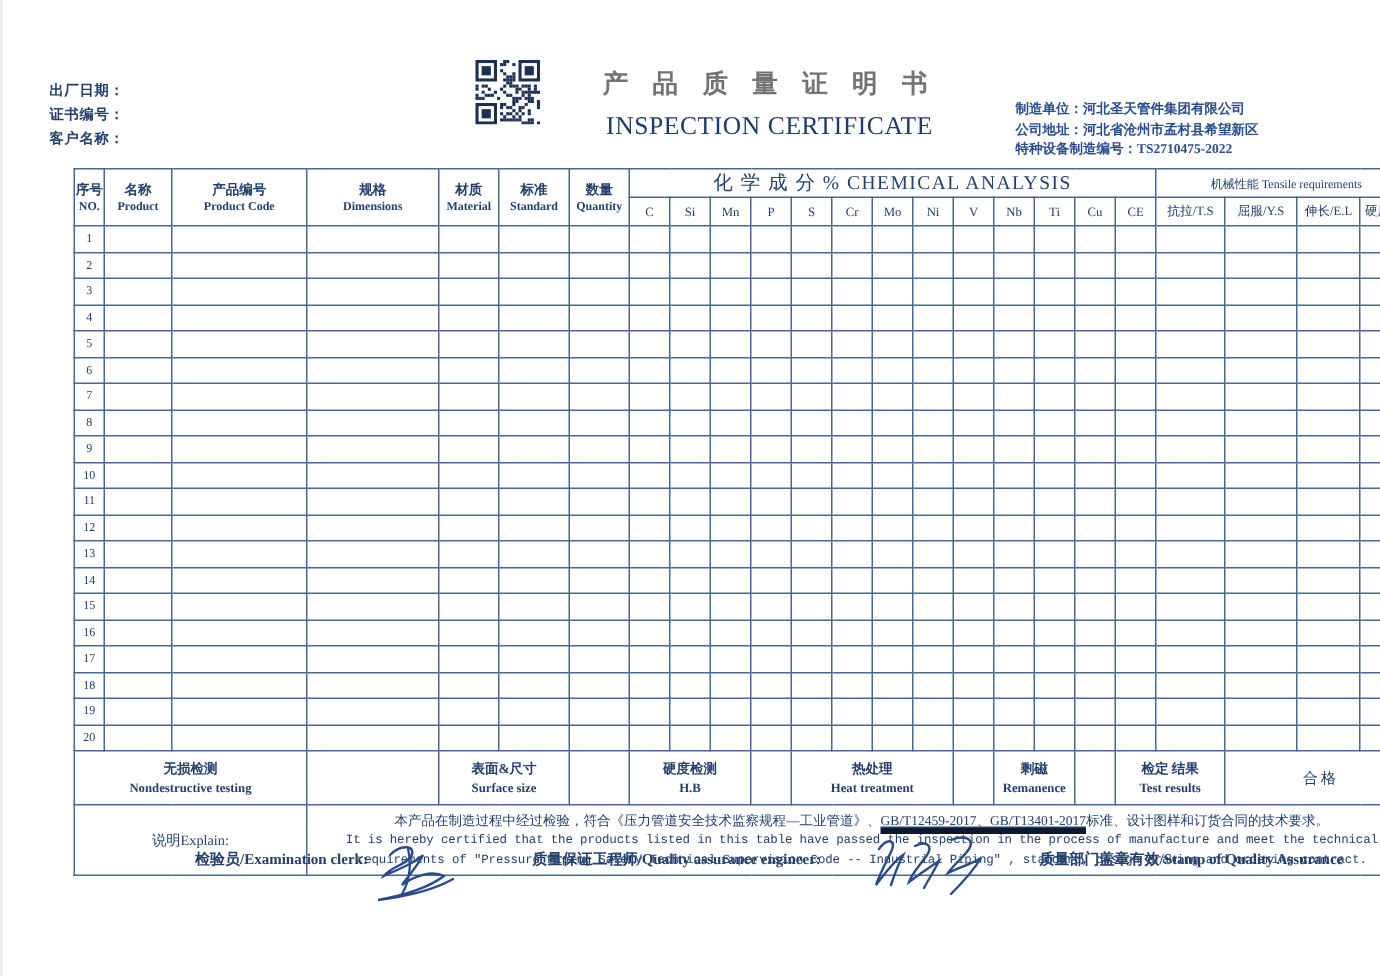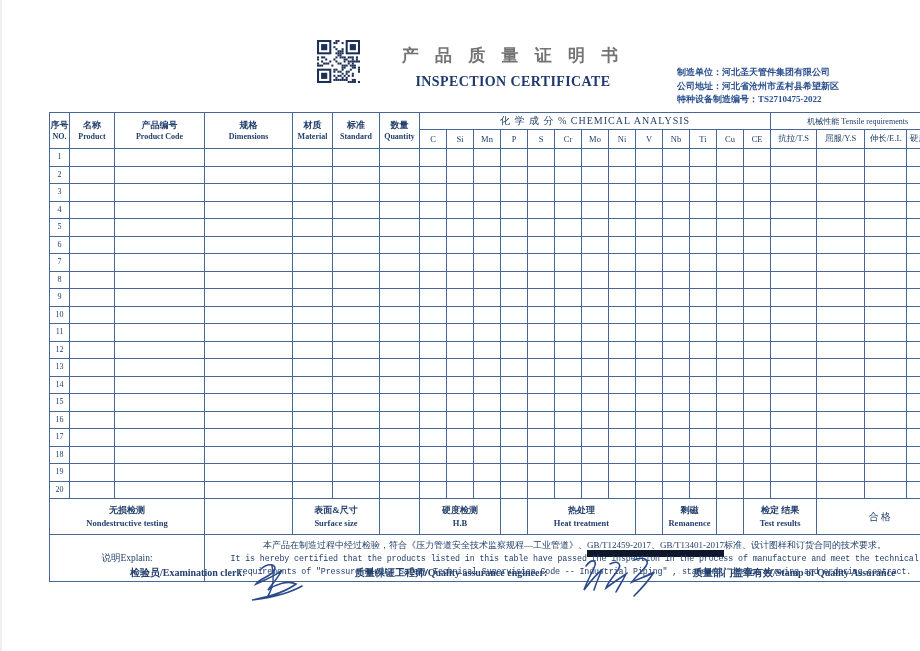--- a/index.html
+++ b/index.html
@@ -10,61 +10,66 @@
     font-family:"Liberation Serif","DejaVu Serif",serif;
     color:#24406d;
     overflow:hidden;
     box-shadow:inset 2px 0 0 #eef0f2;
   }
   
   .hdr-left{position:absolute;left:33px;top:53px;font-size:9.5px;line-height:16px;font-weight:600;letter-spacing:.5px;}
   .qr{position:absolute;left:316px;top:40px;width:45px;height:43px;}
   .title-wrap{position:absolute;left:388px;top:44px;width:250px;text-align:center;}
   .title-cn{font-size:17px;font-weight:bold;letter-spacing:6px;color:#737373;white-space:nowrap;}
-  .title-en{font-size:14px;font-weight:bold;margin-top:7px;letter-spacing:.4px;color:#1f3a6e;}
+  .title-en{font-size:17px;font-weight:normal;margin-top:7px;letter-spacing:.4px;color:#1f3a6e;}
   .hdr-right{position:absolute;left:677px;top:66px;font-size:9px;line-height:13.5px;font-weight:600;color:#2b4f8e;}
   
   table.cert{
     position:absolute;left:25px;top:112px;width:894px;
     border-collapse:collapse;table-layout:fixed;margin-left:24px;
   }
   table.cert th,table.cert td{
     border:1px solid #4a6694;
     padding:0;margin:0;
     text-align:center;vertical-align:middle;
     font-weight:normal;
     overflow:hidden;white-space:nowrap;
   }
   .hrow1 th{height:16px;}
   .hrow2 th{height:18px;}
   th .cn{font-size:9px;font-weight:600;line-height:12px;}
   th .en{font-size:8px;font-weight:600;line-height:11px;}
-  th.group{font-size:10px;font-weight:bold;letter-spacing:1px;}
+  th.group{font-size:13px;font-weight:bold;letter-spacing:1px;}
   th.sub{font-size:8.5px;font-weight:600;}
   tr.drow td{height:16.5px;font-size:8px;line-height:10px;}
   td.num{font-size:8px;}
   tr.rrow td{height:35px;}
   .res-label .cn{font-size:9px;font-weight:600;line-height:13px;display:block;}
   .res-label .en{font-size:8.5px;font-weight:600;line-height:12px;display:block;}
   td.verdict{font-size:10px;font-weight:600;letter-spacing:2px;}
   tr.erow td{height:46px;}
   td.explain-label{font-size:9.5px;font-weight:600;}
   td.explain-body{text-align:left;padding:2px 4px;white-space:normal;}
   .exp-cn{font-size:9px;line-height:14px;white-space:nowrap;}
-  .exp-cn .ul{border-bottom:7px solid #0f172a;}
+  .exp-cn .ul{border-bottom:4px solid #0f172a;text-decoration:underline;}
   .exp-en{font-family:"Liberation Mono","DejaVu Sans Mono",monospace;font-size:8.3px;line-height:13px;white-space:nowrap;letter-spacing:-0.1px;}
   
   .sig-label{position:absolute;font-size:10px;font-weight:600;white-space:nowrap;}
   .sig-svg{position:absolute;}
 </style>
 </head>
 <body>
 
 <div class="page">
 
+  <div class="hdr-left">
+    <div>出厂日期：</div>
+    <div>证书编号：</div>
+    <div>客户名称：</div>
+  </div>
 
   <svg class="qr" id="qr-svg" viewBox="0 0 21 21">
       <rect x="0" y="0" width="21" height="21" fill="#ffffff"></rect>
       <rect x="9" y="0" width="1" height="1" fill="#1c2f55"></rect>
       <rect x="10" y="0" width="1" height="1" fill="#1c2f55"></rect>
       <rect x="8" y="1" width="1" height="1" fill="#1c2f55"></rect>
       <rect x="9" y="1" width="1" height="1" fill="#1c2f55"></rect>
       <rect x="12" y="1" width="1" height="1" fill="#1c2f55"></rect>
       <rect x="8" y="3" width="1" height="1" fill="#1c2f55"></rect>
       <rect x="9" y="4" width="1" height="1" fill="#1c2f55"></rect>

